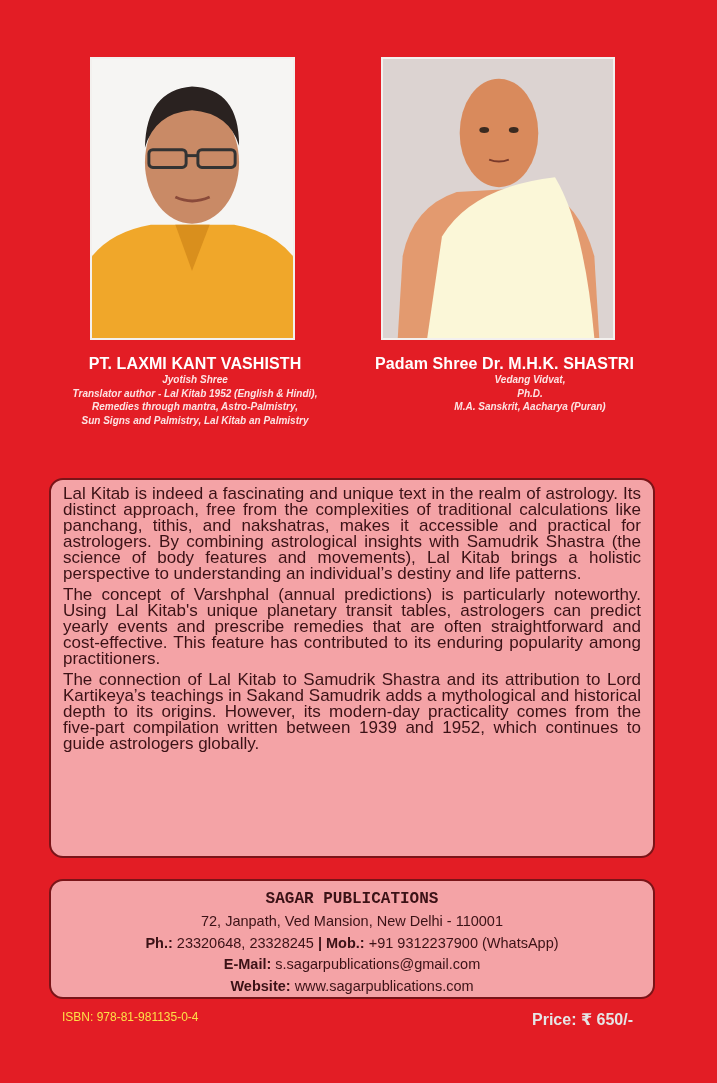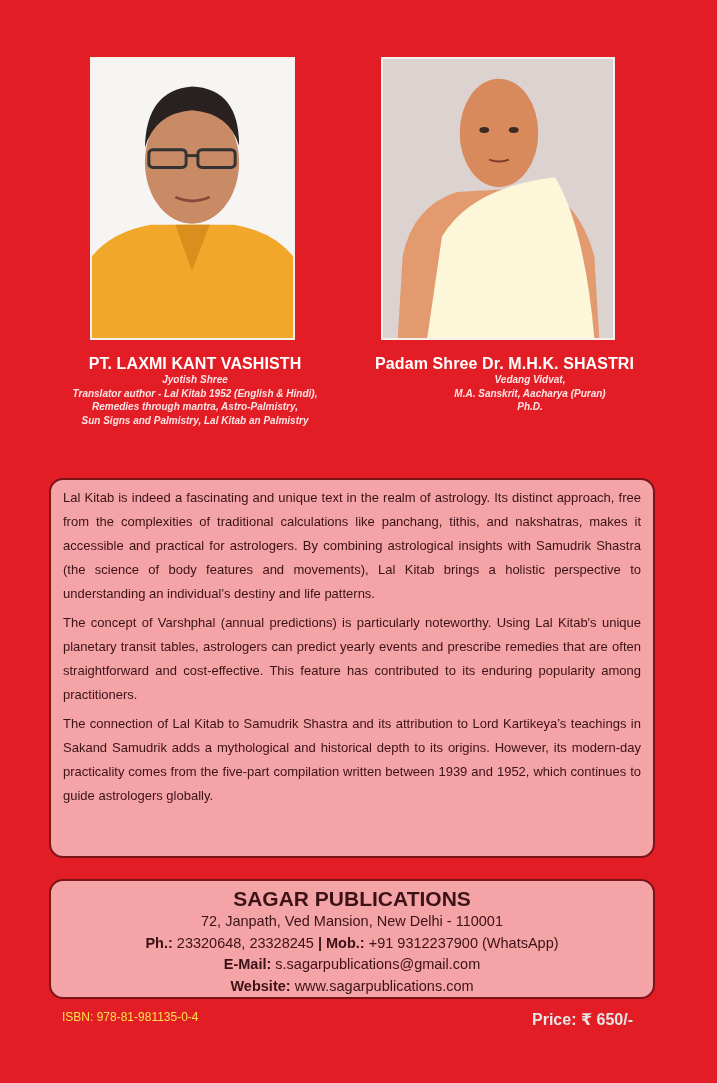--- a/index.html
+++ b/index.html
@@ -23,31 +23,31 @@
     .author .name { font-weight:bold; font-size:16px; color:#ffffff; letter-spacing:0.1px;text-align:center; }
     .author .line { font-style:italic; font-weight:bold; font-size:10px; line-height:13.5px; color:#fde3e3; }
     .author1 { left:30px; top:355px; width:330px; }
     .author2 { left:365px; top:355px; width:330px; }
     .author2 .name { text-align:left; padding-left:10px; }
 
     .blurb {
       position:absolute; left:49px; top:478px; width:606px; height:380px;
       box-sizing:border-box; background:#f4a3a6; border:2px solid #7a1418;
       border-radius:14px; padding:6px 12px 0 12px;
-      color:#3b1216; font-size:13px; line-height:24px; text-align:justify;
+      color:#3b1216; font-size:17px; line-height:16px; text-align:justify;
     }
     .blurb p { margin:0 0 5px 0; }
 
     .publisher {
       position:absolute; left:49px; top:879px; width:606px; height:120px;
       box-sizing:border-box; background:#f4a3a6; border:2px solid #7a1418;
       border-radius:14px; text-align:center; color:#3b1216;
       padding-top:6px;
     }
-    .publisher .pname { font-weight:bold; font-size:21px; line-height:24px; }
+    .publisher .pname { font-weight:bold; font-size:16px; line-height:24px;font-family:Liberation Mono, monospace; }
     .publisher .pline { font-size:14.5px; line-height:21.5px; }
     .publisher b { font-weight:bold; }
 
     .isbn { position:absolute; left:62px; top:1010px; color:#fde047; font-weight:normal; font-size:12px; }
     .price { position:absolute; left:532px; top:1010px; color:#e5e5e5; font-weight:bold; font-size:16px; }
   </style>
 </head>
 <body>
 
 <div class="photo photo1">
@@ -80,22 +80,22 @@
   <div class="name">PT. LAXMI KANT VASHISTH</div>
   <div class="line">Jyotish Shree</div>
   <div class="line">Translator author - Lal Kitab 1952 (English &amp; Hindi),</div>
   <div class="line">Remedies through mantra, Astro-Palmistry,</div>
   <div class="line">Sun Signs and Palmistry, Lal Kitab an Palmistry</div>
 </div>
 
 <div class="author author2">
   <div class="name">Padam Shree Dr. M.H.K. SHASTRI</div>
   <div class="line">Vedang Vidvat,</div>
+  <div class="line">Ph.D.</div>
   <div class="line">M.A. Sanskrit, Aacharya (Puran)</div>
-  <div class="line">Ph.D.</div>
 </div>
 
 <div class="blurb">
   <p>Lal Kitab is indeed a fascinating and unique text in the realm of astrology. Its distinct approach, free from the complexities of traditional calculations like panchang, tithis, and nakshatras, makes it accessible and practical for astrologers. By combining astrological insights with Samudrik Shastra (the science of body features and movements), Lal Kitab brings a holistic perspective to understanding an individual’s destiny and life patterns.</p>
   <p>The concept of Varshphal (annual predictions) is particularly noteworthy. Using Lal Kitab's unique planetary transit tables, astrologers can predict yearly events and prescribe remedies that are often straightforward and cost-effective. This feature has contributed to its enduring popularity among practitioners.</p>
   <p>The connection of Lal Kitab to Samudrik Shastra and its attribution to Lord Kartikeya’s teachings in Sakand Samudrik adds a mythological and historical depth to its origins. However, its modern-day practicality comes from the five-part compilation written between 1939 and 1952, which continues to guide astrologers globally.</p>
 </div>
 
 <div class="publisher">
   <div class="pname">SAGAR PUBLICATIONS</div>

